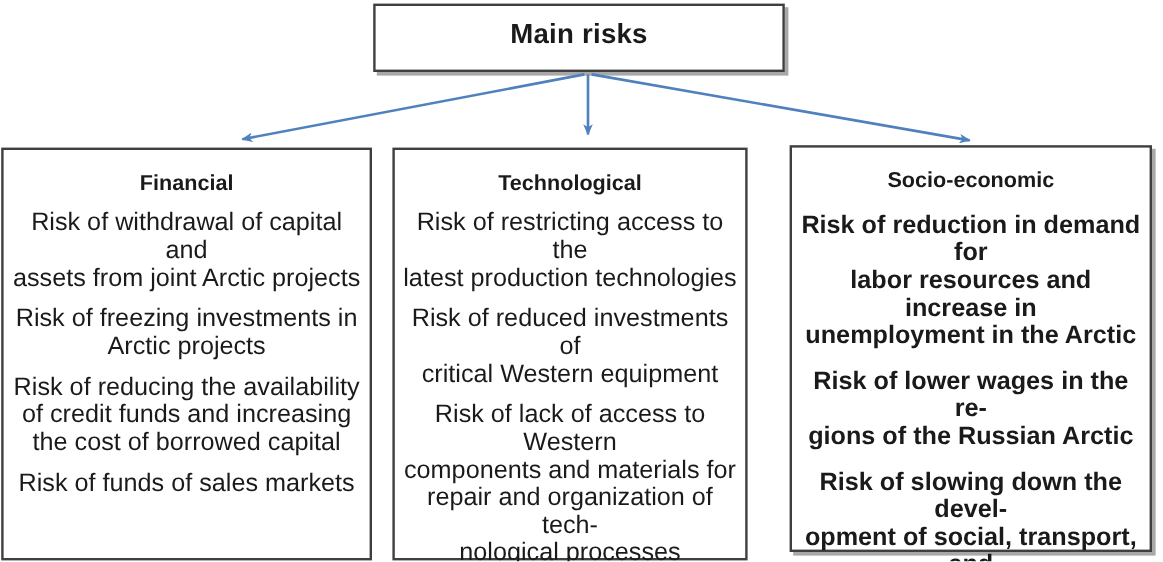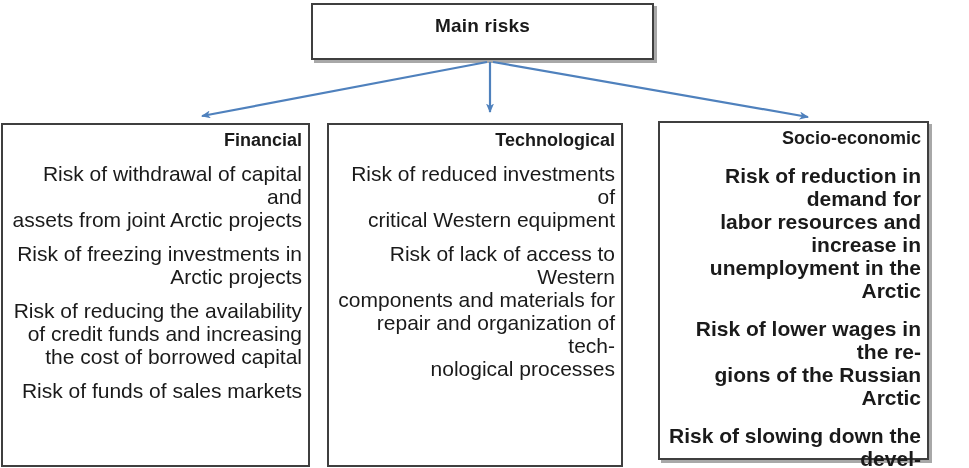--- a/index.html
+++ b/index.html
@@ -26,45 +26,45 @@
     left: 311px;
     top: 3px;
     width: 343px;
     height: 57px;
     box-shadow: 3px 3px 0 #a8a8a8;
     display: flex;
     align-items: flex-start;
     justify-content: center;
   }
   .root-title {
-    font-size: 19px;
+    font-size: 23px;
     font-weight: bold;
     margin-top: 10px;
     letter-spacing: 0.2px;
   }
   .cat-box {
-    text-align: right;
-    padding: 2px 6px 0 6px;
+    text-align: center;
+    padding: 14px 6px 0 6px;
   }
   .cat-financial {
     left: 1px;
     top: 123px;
     width: 309px;
     height: 344px;
   }
   .cat-technological {
     left: 327px;
     top: 123px;
     width: 296px;
     height: 344px;
   }
   .cat-socio {
     left: 658px;
     top: 121px;
-    width: 271px;
+    width: 302px;
     height: 339px;
     box-shadow: 3px 3px 0 #a8a8a8;
   }
   .cat-title {
     font-size: 18px;
     font-weight: bold;
     margin: 3px 0 6px 0;
   }
   .risk {
     font-size: 21px;
@@ -112,20 +112,22 @@
     <p class="risk">Risk of freezing investments in
 Arctic projects</p>
     <p class="risk">Risk of reducing the availability
 of credit funds and increasing
 the cost of borrowed capital</p>
     <p class="risk">Risk of funds of sales markets</p>
   </div>
 
   <div class="box cat-box cat-technological">
     <div class="cat-title">Technological</div>
+    <p class="risk">Risk of restricting access to the
+latest production technologies</p>
     <p class="risk">Risk of reduced investments of
 critical Western equipment</p>
     <p class="risk">Risk of lack of access to Western
 components and materials for
 repair and organization of tech-
 nological processes</p>
   </div>
 
   <div class="box cat-box cat-socio">
     <div class="cat-title">Socio-economic</div>

